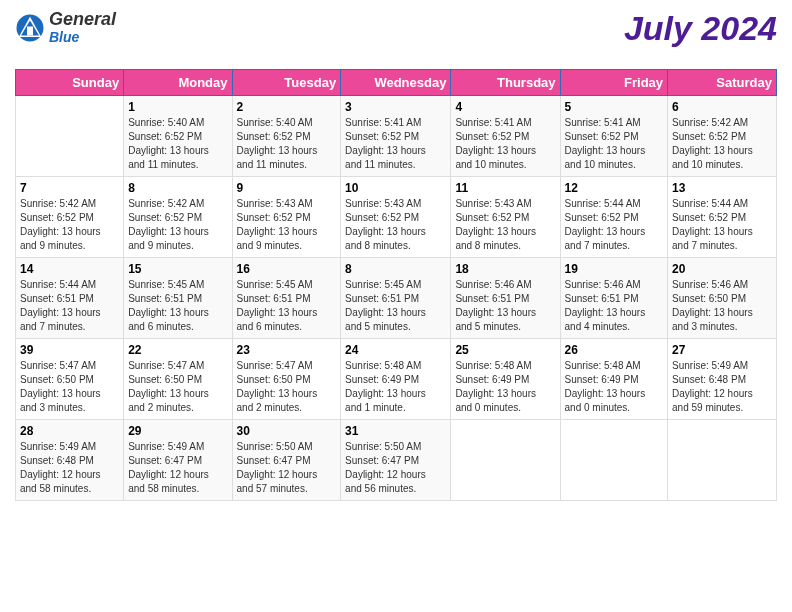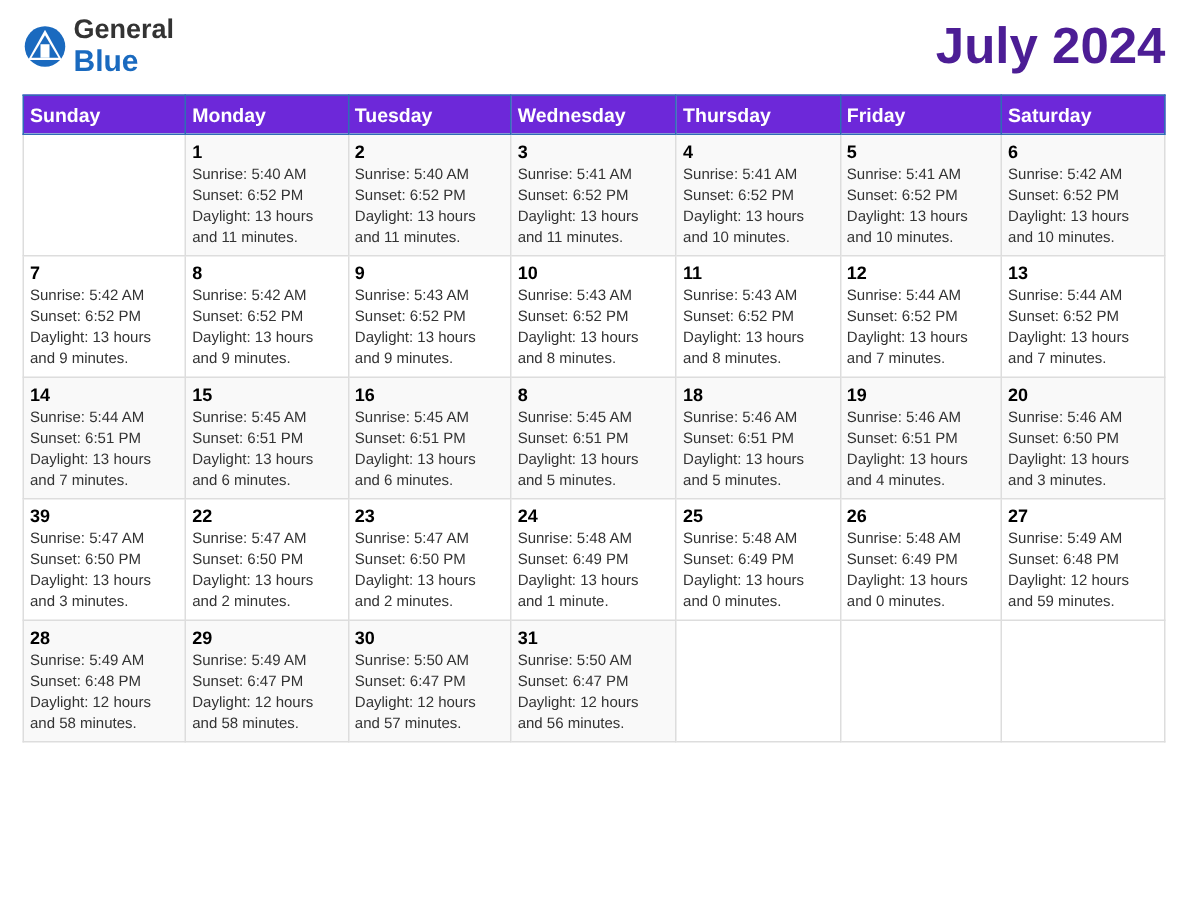--- a/index.html
+++ b/index.html
@@ -6,40 +6,41 @@
     body {
       font-family: Arial, sans-serif;
       background: #fff;
       width: 792px;
       min-height: 612px;
       padding: 10px 15px;
     }
     .header {
       display: flex;
       justify-content: space-between;
-      align-items: center;
-      margin-bottom: 11px;
+      align-items: flex-end;
+      margin-bottom: 24px;
+      font-style: italic;
     }
     .logo {
       display: flex;
       align-items: center;
       gap: 4px;
     }
     .logo-text {
       display: flex;
       flex-direction: column;
       line-height: 1.1;
     }
     .logo-general {
       font-size: 18px;
       font-weight: bold;
       color: #333;
     }
     .logo-blue {
-      font-size: 20px;
+      font-size: 14px;
       font-weight: bold;
       color: #1a6abf;
     }
     .logo-icon {
       width: 30px;
       height: 30px;
     }
     .title-area {
       text-align: right;
     }
@@ -53,24 +54,24 @@
       font-size: 15px;
       color: #555;
       margin-top: 2px;
     }
     table {
       width: 100%;
       border-collapse: collapse;
       font-size: 11px;
     }
     thead tr th {
-      background-color: #6d28d9;
+      background-color: #ec4899;
       color: #fff;
       padding: 5px 4px;
-      text-align: left;
+      text-align: right;
       font-size: 13px;
       font-weight: bold;
       border: 1px solid #2f6db5;
     }
     tbody tr {
       border-bottom: 1px solid #ccc;
     }
     tbody tr:nth-child(odd) {
       background-color: #f9f9f9;
     }

